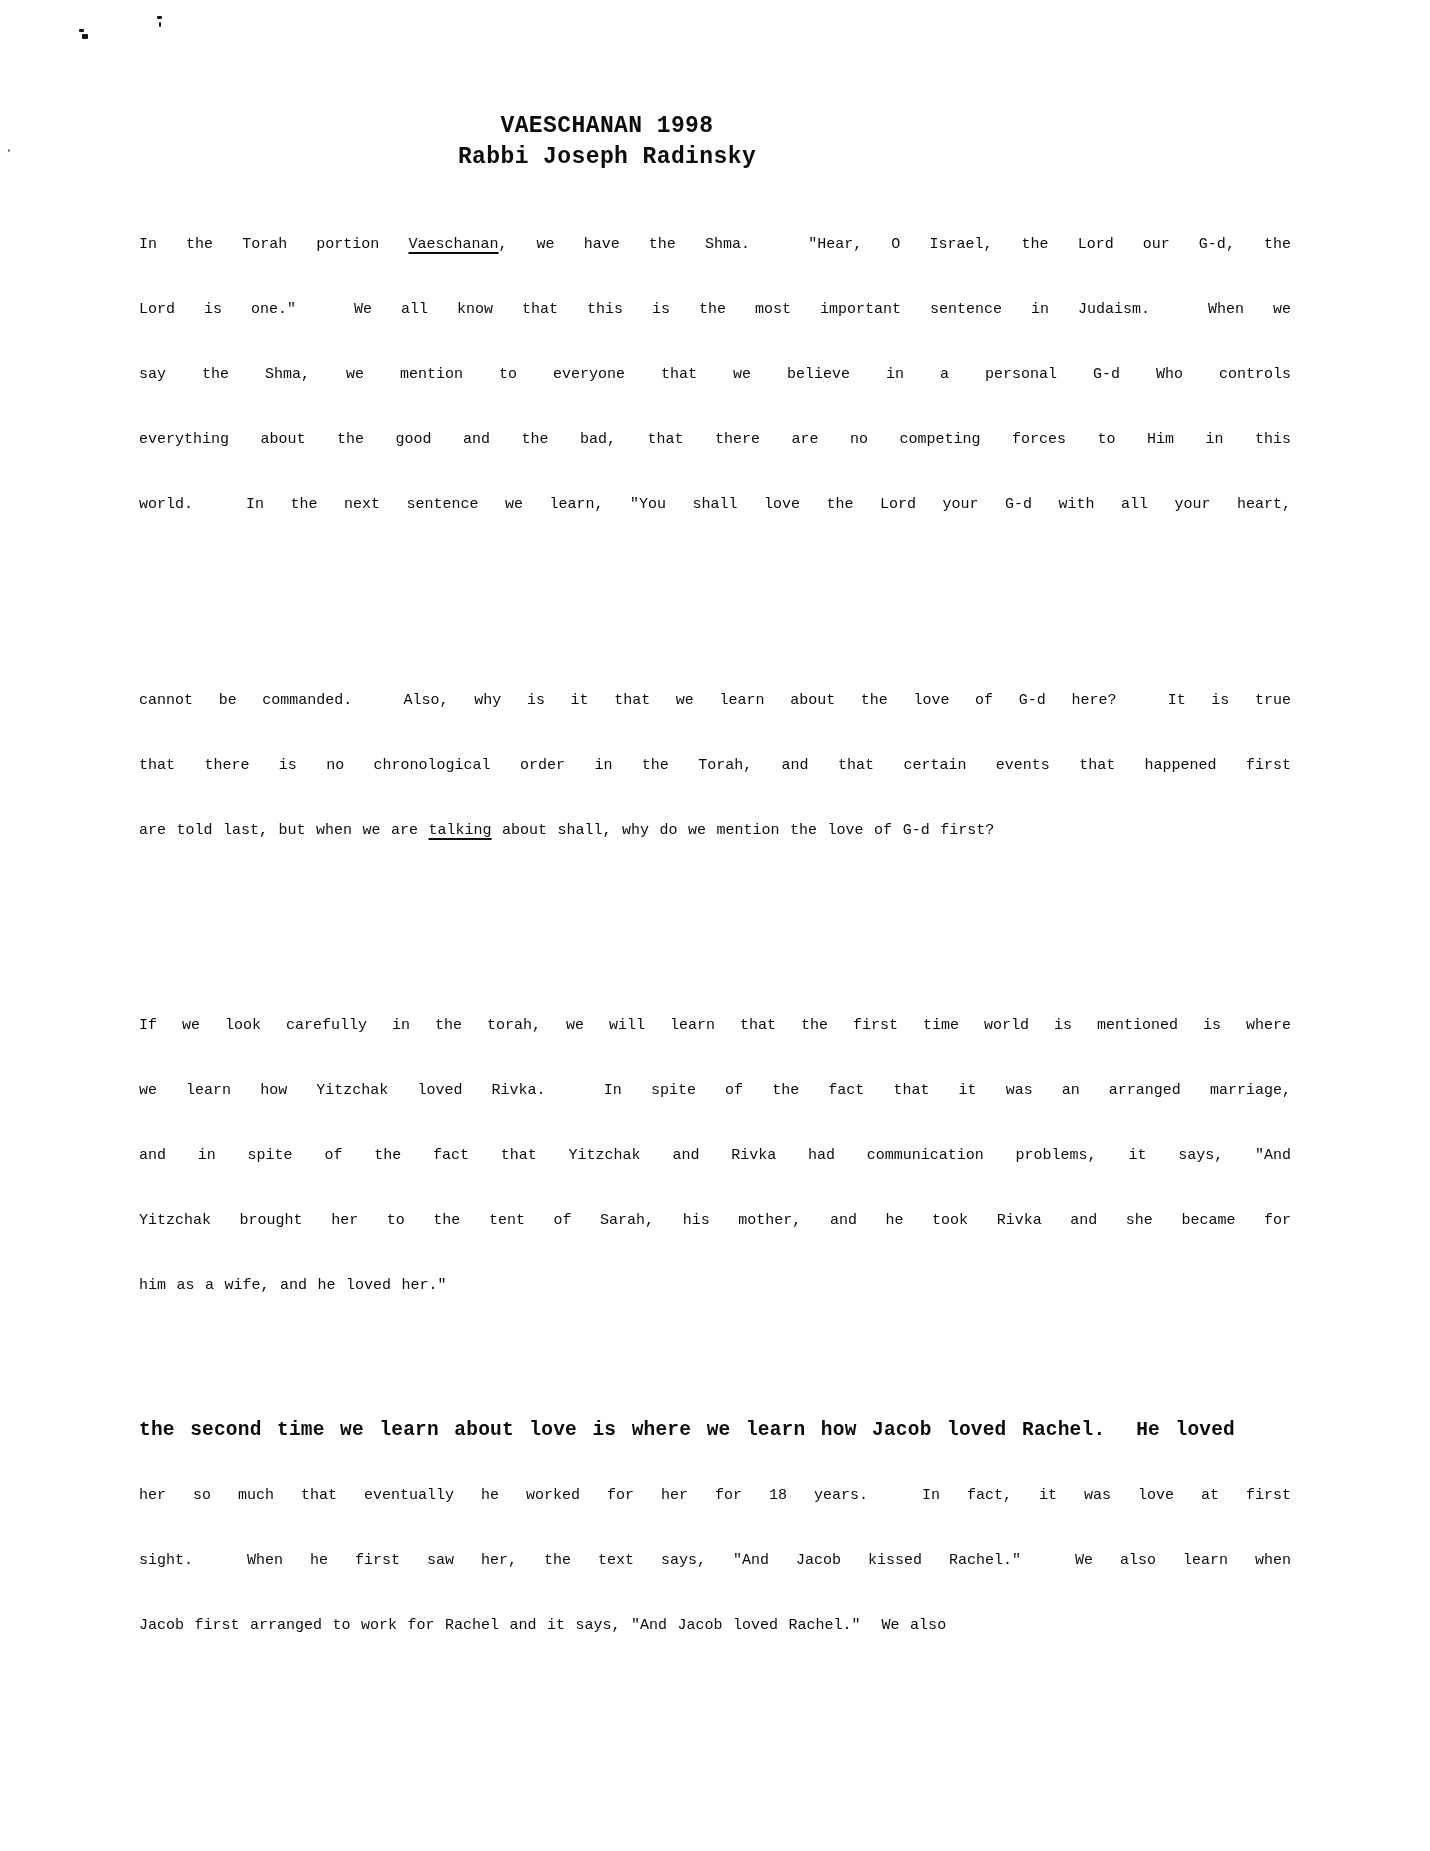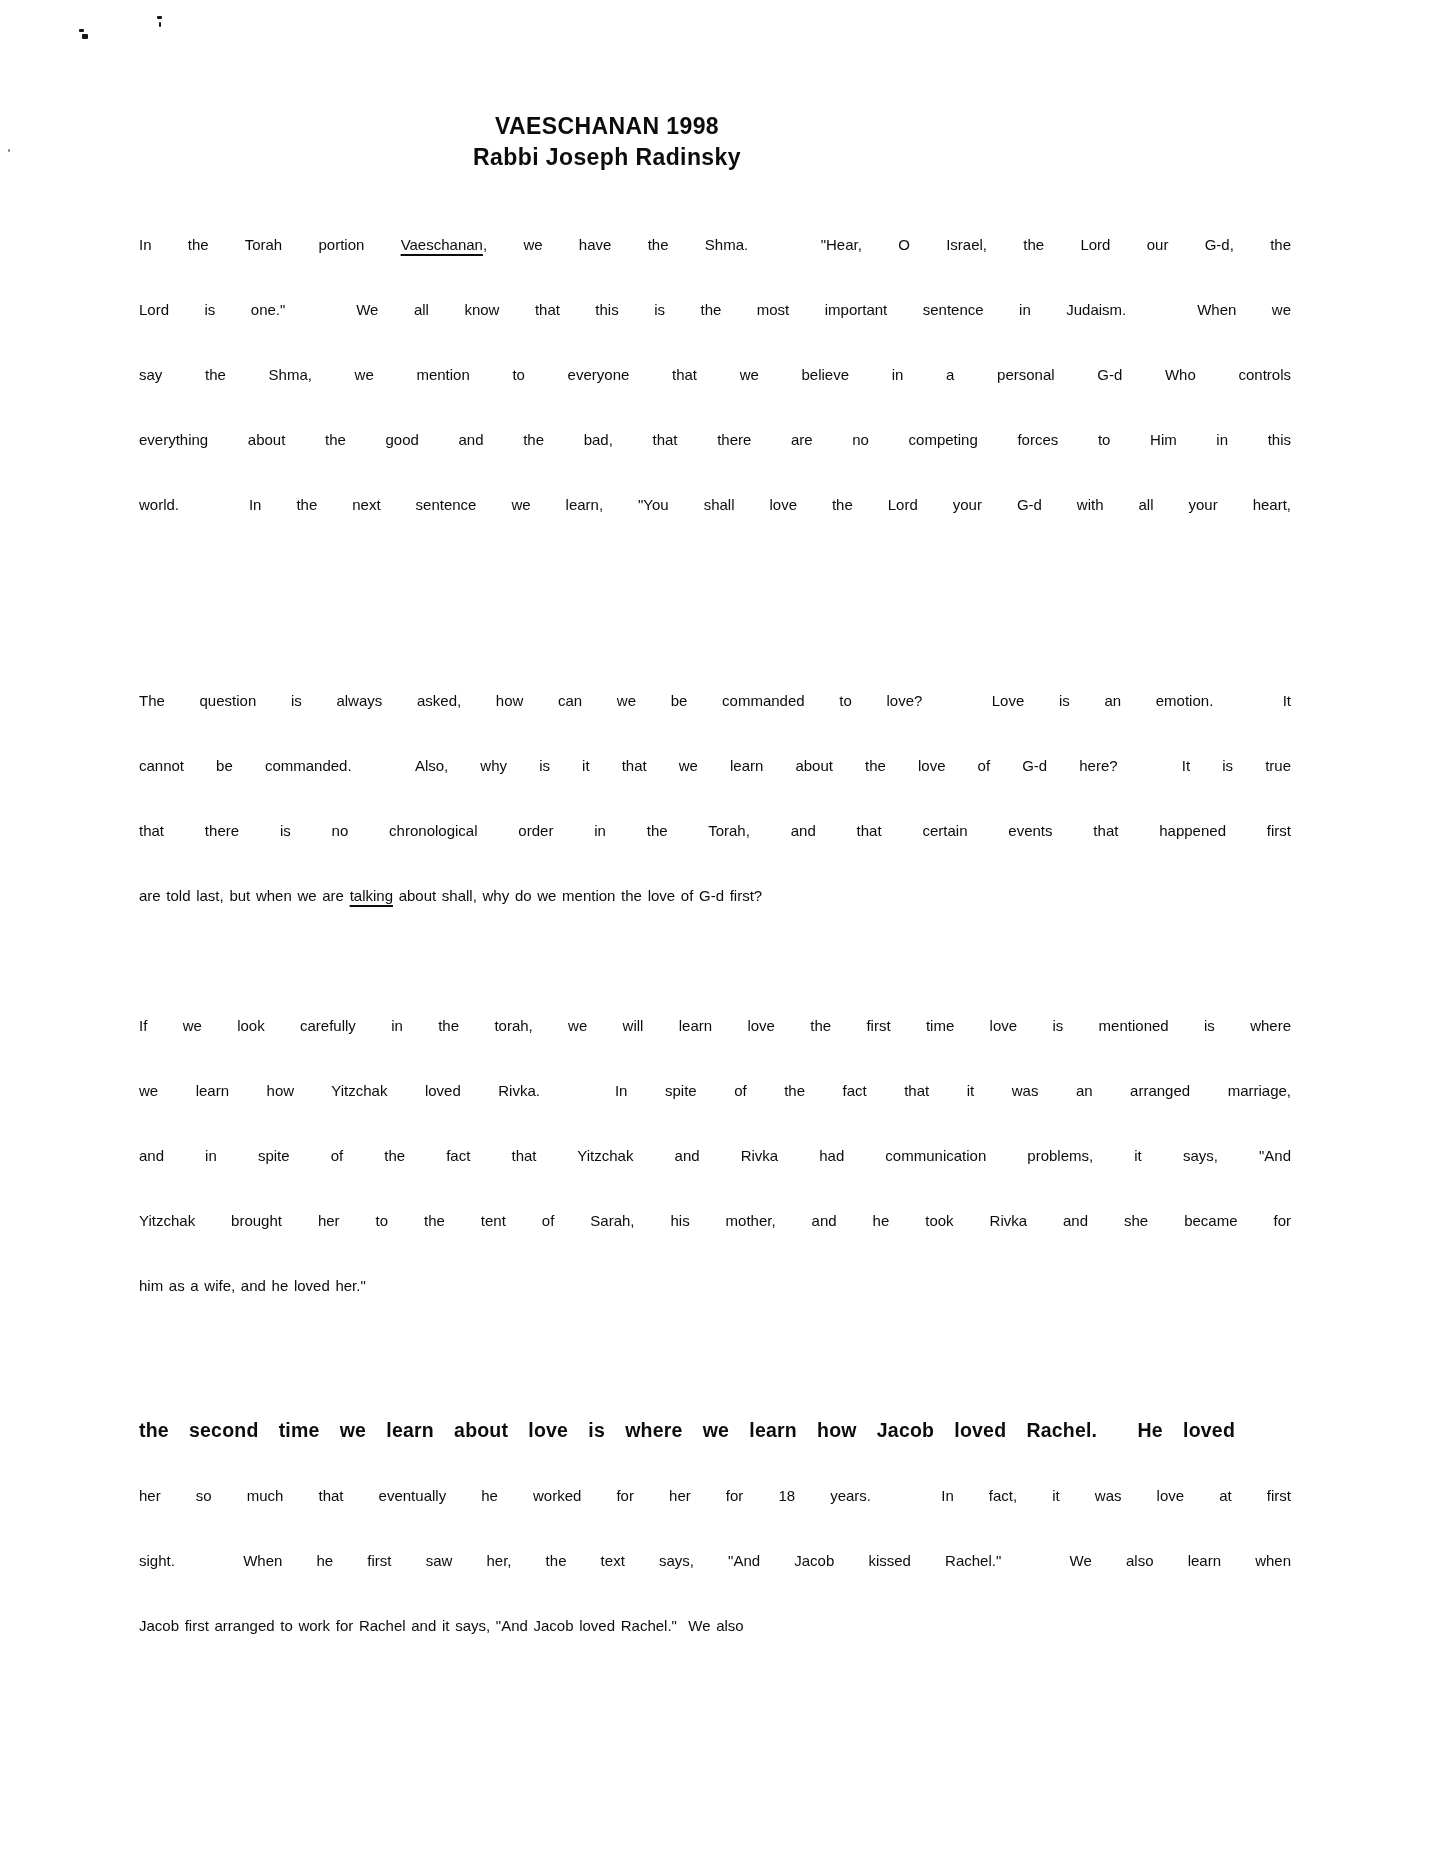--- a/index.html
+++ b/index.html
@@ -6,21 +6,21 @@
     margin: 0;
     padding: 0;
     background: #ffffff;
   }
   .page {
     position: relative;
     width: 1430px;
     height: 1851px;
     background: #ffffff;
     color: #0c0c0c;
-    font-family: Liberation Sans, sans-serif;
+    font-family: Liberation Mono, monospace;
     overflow: hidden;
   }
 
   
   .title-block {
     position: absolute;
     top: 111px;
     left: 0;
     width: 1214px;
     text-align: center;
@@ -96,28 +96,27 @@
 
   <section class="para p1">
     <div class="line"><span>In the Torah portion </span><span class="u">Vaeschanan</span><span>, we have the Shma.  "Hear, O Israel, the Lord our G-d, the</span></div>
     <div class="line">Lord is one."  We all know that this is the most important sentence in Judaism.  When we</div>
     <div class="line">say the Shma, we mention to everyone that we believe in a personal G-d Who controls</div>
     <div class="line">everything about the good and the bad, that there are no competing forces to Him in this</div>
     <div class="line">world.  In the next sentence we learn, "You shall love the Lord your G-d with all your heart,</div>
   </section>
 
   <section class="para p2">
-    <div class="line">The question is always asked, how can we be commanded to love?  Love is an emotion.  It</div>
     <div class="line">cannot be commanded.  Also, why is it that we learn about the love of G-d here?  It is true</div>
     <div class="line">that there is no chronological order in the Torah, and that certain events that happened first</div>
     <div class="line last"><span>are told last, but when we are </span><span class="u">talking</span><span> about shall, why do we mention the love of G-d first?</span></div>
   </section>
 
   <section class="para p3">
-    <div class="line">If we look carefully in the torah, we will learn love the first time love is mentioned is where</div>
+    <div class="line">If we look carefully in the torah, we will learn that the first time world is mentioned is where</div>
     <div class="line">we learn how Yitzchak loved Rivka.  In spite of the fact that it was an arranged marriage,</div>
     <div class="line">and in spite of the fact that Yitzchak and Rivka had communication problems, it says, "And</div>
     <div class="line">Yitzchak brought her to the tent of Sarah, his mother, and he took Rivka and she became for</div>
     <div class="line last">him as a wife, and he loved her."</div>
   </section>
 
   <section class="para p4">
     <div class="line small-bold">the second time we learn about love is where we learn how Jacob loved Rachel.  He loved</div>
     <div class="line">her so much that eventually he worked for her for 18 years.  In fact, it was love at first</div>
     <div class="line">sight.  When he first saw her, the text says, "And Jacob kissed Rachel."  We also learn when</div>

